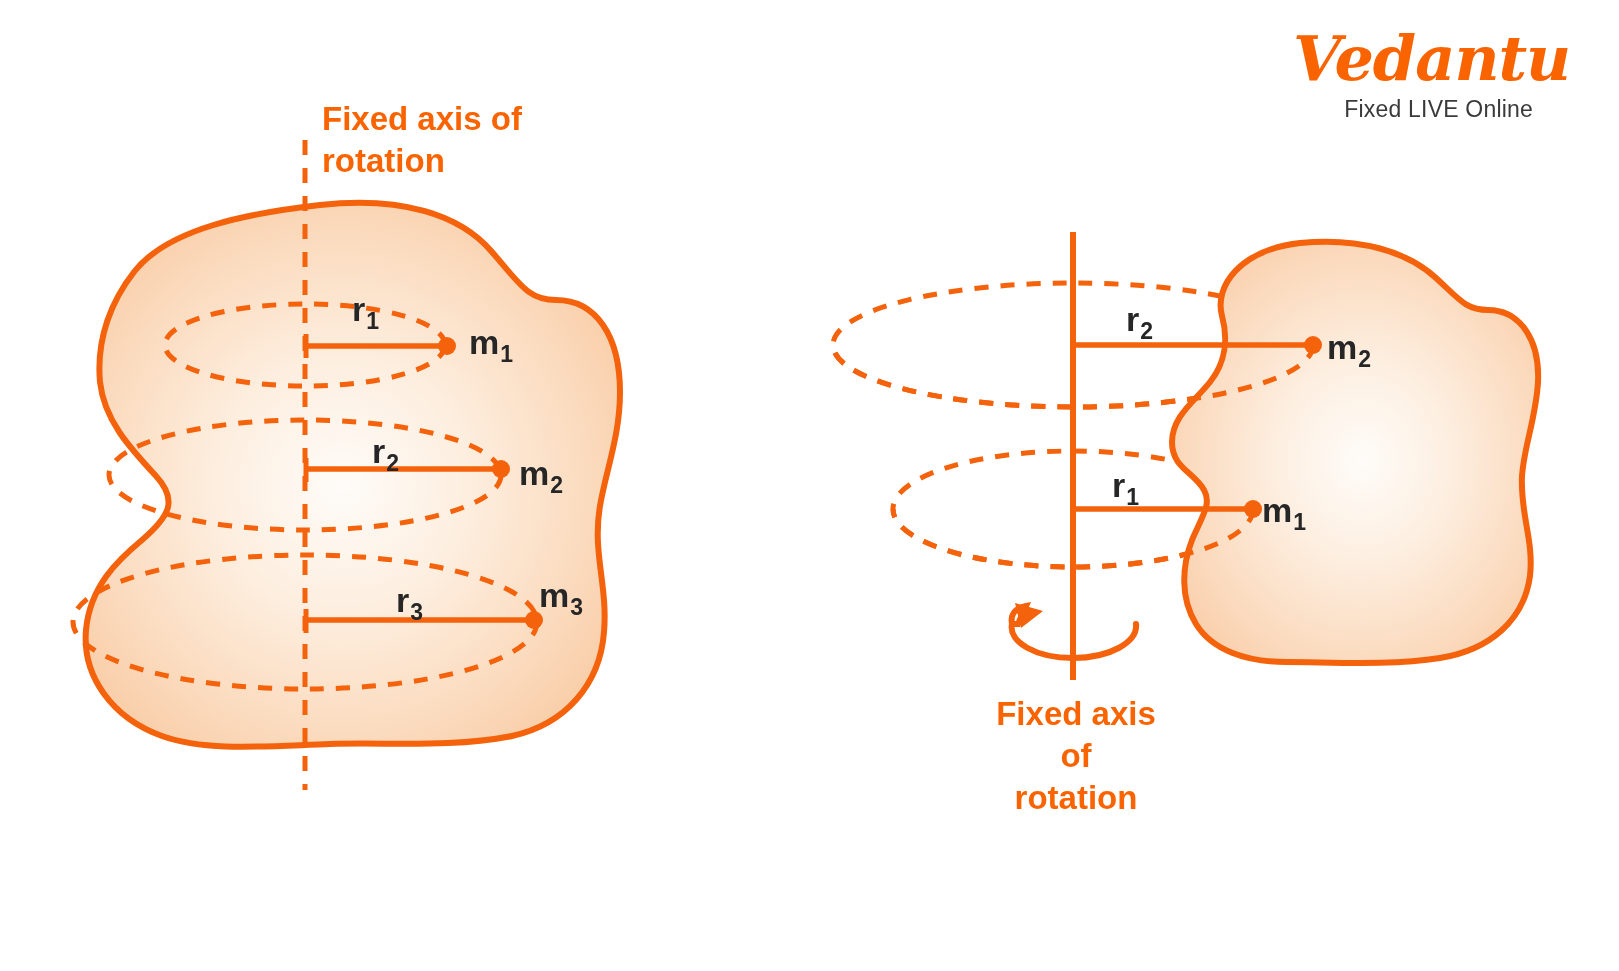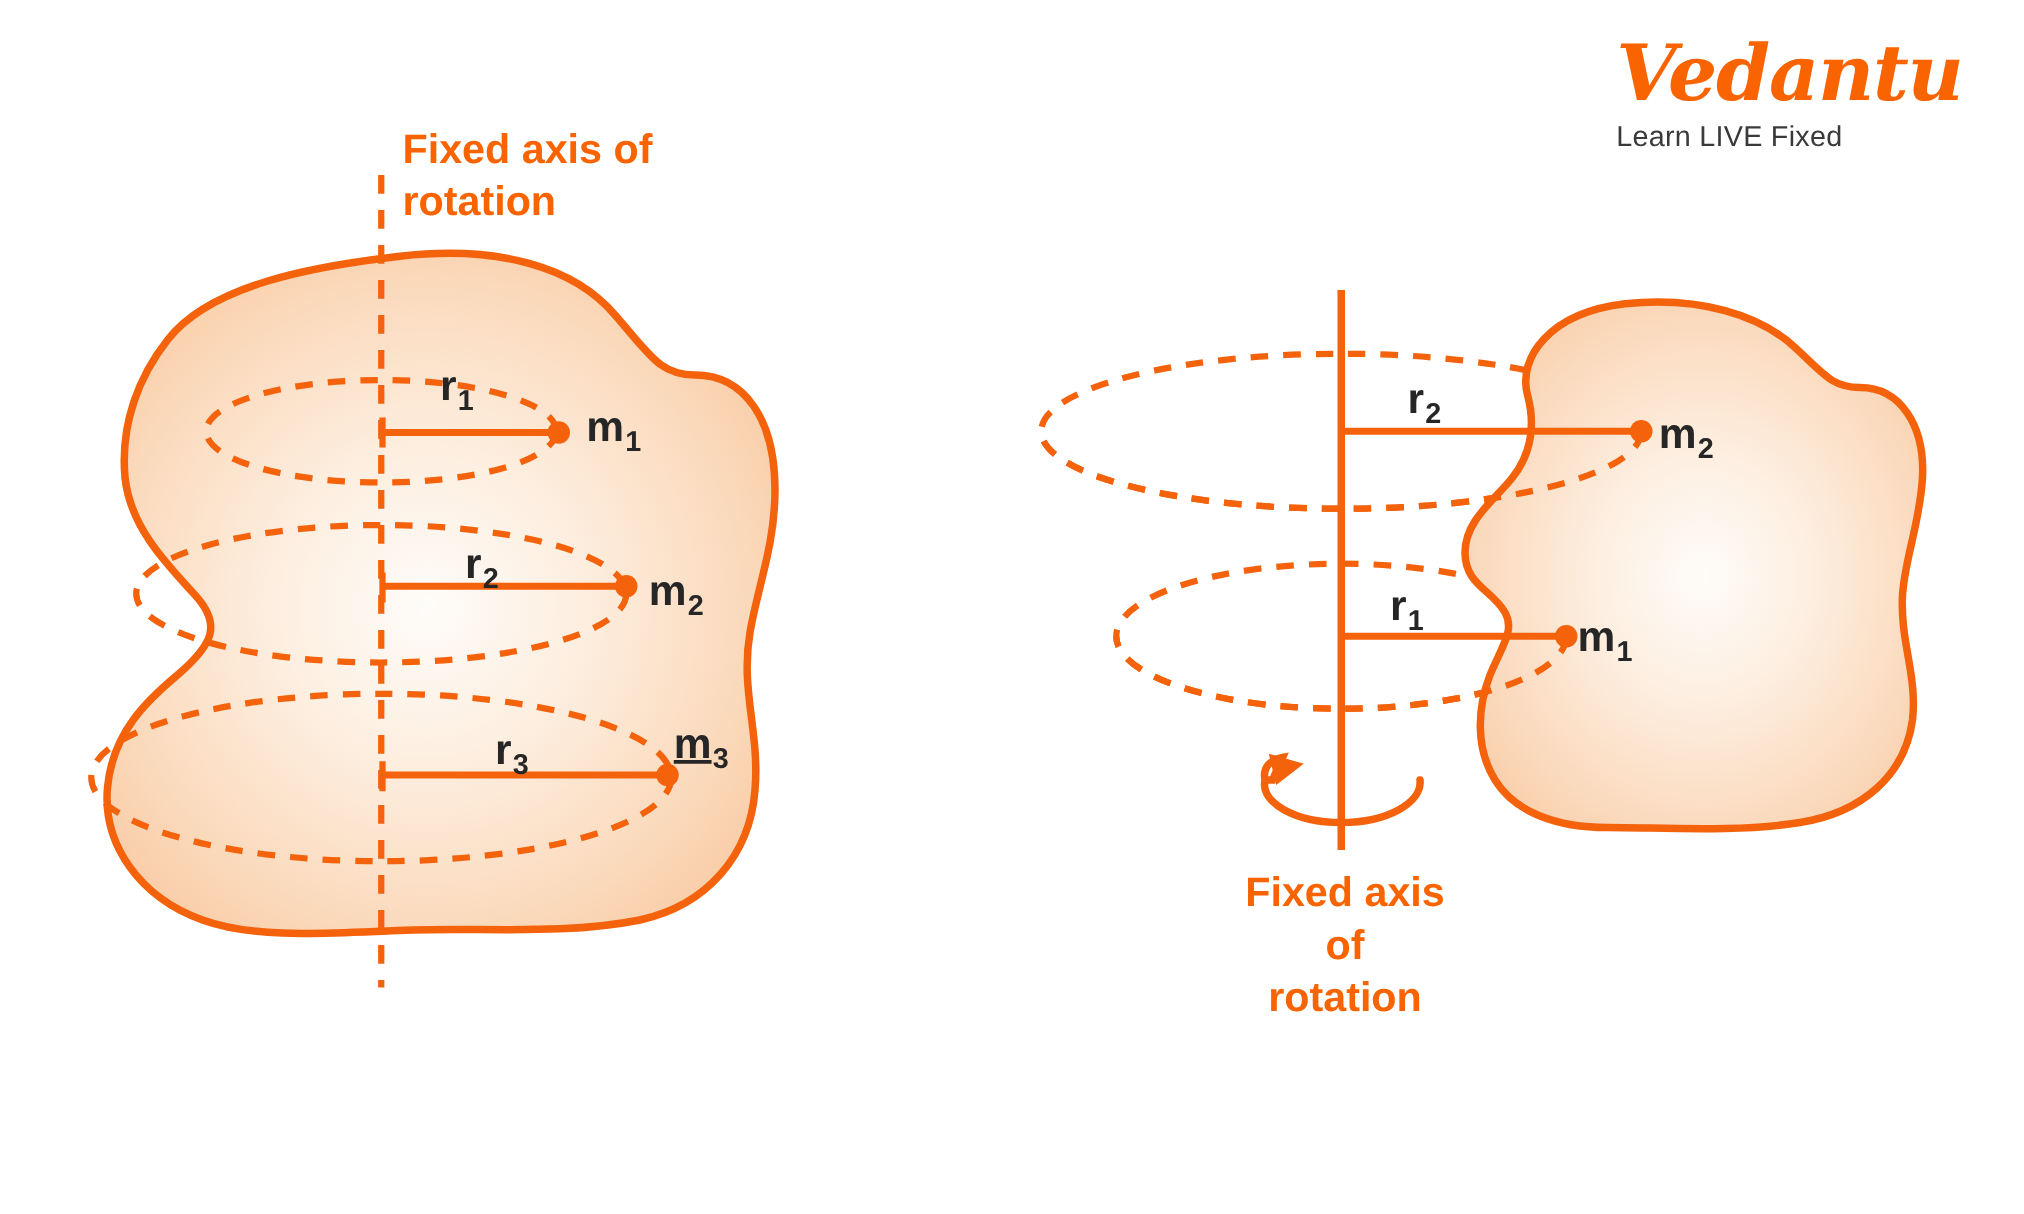--- a/index.html
+++ b/index.html
@@ -26,21 +26,21 @@
     width: 1619px;
     height: 971px;
     display: block;
   }
   
   .logo-wrap {
     position: absolute;
     right: 86px;
     top: 28px;
     width: 240px;
-    text-align: left;
+    text-align: right;
     user-select: none;
   }
   .logo-word {
     font-family: "DejaVu Serif", serif;
     font-style: italic;
     font-weight: 700;
     font-size: 62px;
     line-height: 1.0;
     color: #FA6400;
     letter-spacing: -1px;
@@ -208,36 +208,36 @@
   <div class="mathlabel" style="left:372px; top:434px;">
     <span>r</span><span class="sub">2</span>
   </div>
   <div class="mathlabel" style="left:519px; top:456px;">
     <span>m</span><span class="sub">2</span>
   </div>
 
   <div class="mathlabel" style="left:396px; top:583px;">
     <span>r</span><span class="sub">3</span>
   </div>
-  <div class="mathlabel" style="left:539px; top:578px;text-decoration:underline;">
+  <div class="mathlabel" style="left:539px; top:578px;">
     <span>m</span><span class="sub">3</span>
   </div>
 
   <div class="mathlabel" style="left:1126px; top:302px;">
     <span>r</span><span class="sub">2</span>
   </div>
   <div class="mathlabel" style="left:1327px; top:330px;">
     <span>m</span><span class="sub">2</span>
   </div>
 
   <div class="mathlabel" style="left:1112px; top:468px;">
     <span>r</span><span class="sub">1</span>
   </div>
   <div class="mathlabel" style="left:1262px; top:493px;">
     <span>m</span><span class="sub">1</span>
   </div>
 
   <div class="logo-wrap">
     <div class="logo-word">Vedantu</div>
-    <div class="logo-tag">Learn LIVE Fixed</div>
+    <div class="logo-tag">Fixed LIVE Online</div>
   </div>
 
 </div>
 
 </body></html>

